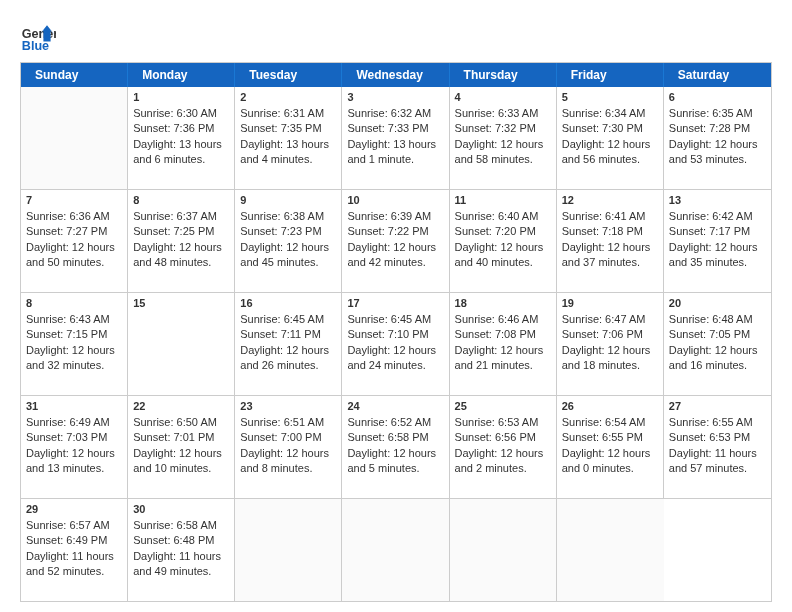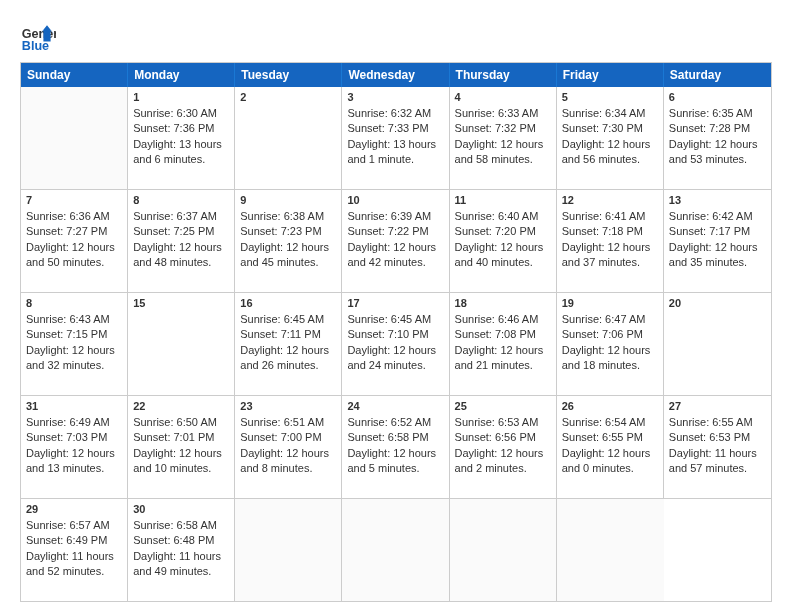--- a/index.html
+++ b/index.html
@@ -53,21 +53,21 @@
     }
     .cal-header {
       display: grid;
       grid-template-columns: repeat(7, 1fr);
       background: #1565c0;
     }
     .cal-header-cell {
       color: #fff;
       font-size: 12px;
       font-weight: bold;
-      padding: 5px 6px;
+      padding: 5px 14px;
       text-align: left;
       border-right: 1px solid #1a78d4;
     }
     .cal-header-cell:last-child { border-right: none; }
     .cal-body {
       flex: 1;
       display: flex;
       flex-direction: column;
     }
     .cal-row {
@@ -128,20 +128,21 @@
       </div>
     <div class="cal-body">
     <div class="cal-row">
           <div class="cal-cell empty"></div>
           <div class="cal-cell">
             <div class="day-num">1</div>
             <div class="cell-text">Sunrise: 6:30 AM<br>Sunset: 7:36 PM<br>Daylight: 13 hours and 6 minutes.</div>
           </div>
           <div class="cal-cell">
             <div class="day-num">2</div>
+            <div class="cell-text">Sunrise: 6:31 AM<br>Sunset: 7:35 PM<br>Daylight: 13 hours and 4 minutes.</div>
           </div>
           <div class="cal-cell">
             <div class="day-num">3</div>
             <div class="cell-text">Sunrise: 6:32 AM<br>Sunset: 7:33 PM<br>Daylight: 13 hours and 1 minute.</div>
           </div>
           <div class="cal-cell">
             <div class="day-num">4</div>
             <div class="cell-text">Sunrise: 6:33 AM<br>Sunset: 7:32 PM<br>Daylight: 12 hours and 58 minutes.</div>
           </div>
           <div class="cal-cell">
@@ -202,20 +203,21 @@
           <div class="cal-cell">
             <div class="day-num">18</div>
             <div class="cell-text">Sunrise: 6:46 AM<br>Sunset: 7:08 PM<br>Daylight: 12 hours and 21 minutes.</div>
           </div>
           <div class="cal-cell">
             <div class="day-num">19</div>
             <div class="cell-text">Sunrise: 6:47 AM<br>Sunset: 7:06 PM<br>Daylight: 12 hours and 18 minutes.</div>
           </div>
           <div class="cal-cell">
             <div class="day-num">20</div>
+            <div class="cell-text">Sunrise: 6:48 AM<br>Sunset: 7:05 PM<br>Daylight: 12 hours and 16 minutes.</div>
           </div>
         </div>
         <div class="cal-row">
           <div class="cal-cell">
             <div class="day-num">31</div>
             <div class="cell-text">Sunrise: 6:49 AM<br>Sunset: 7:03 PM<br>Daylight: 12 hours and 13 minutes.</div>
           </div>
           <div class="cal-cell">
             <div class="day-num">22</div>
             <div class="cell-text">Sunrise: 6:50 AM<br>Sunset: 7:01 PM<br>Daylight: 12 hours and 10 minutes.</div>

